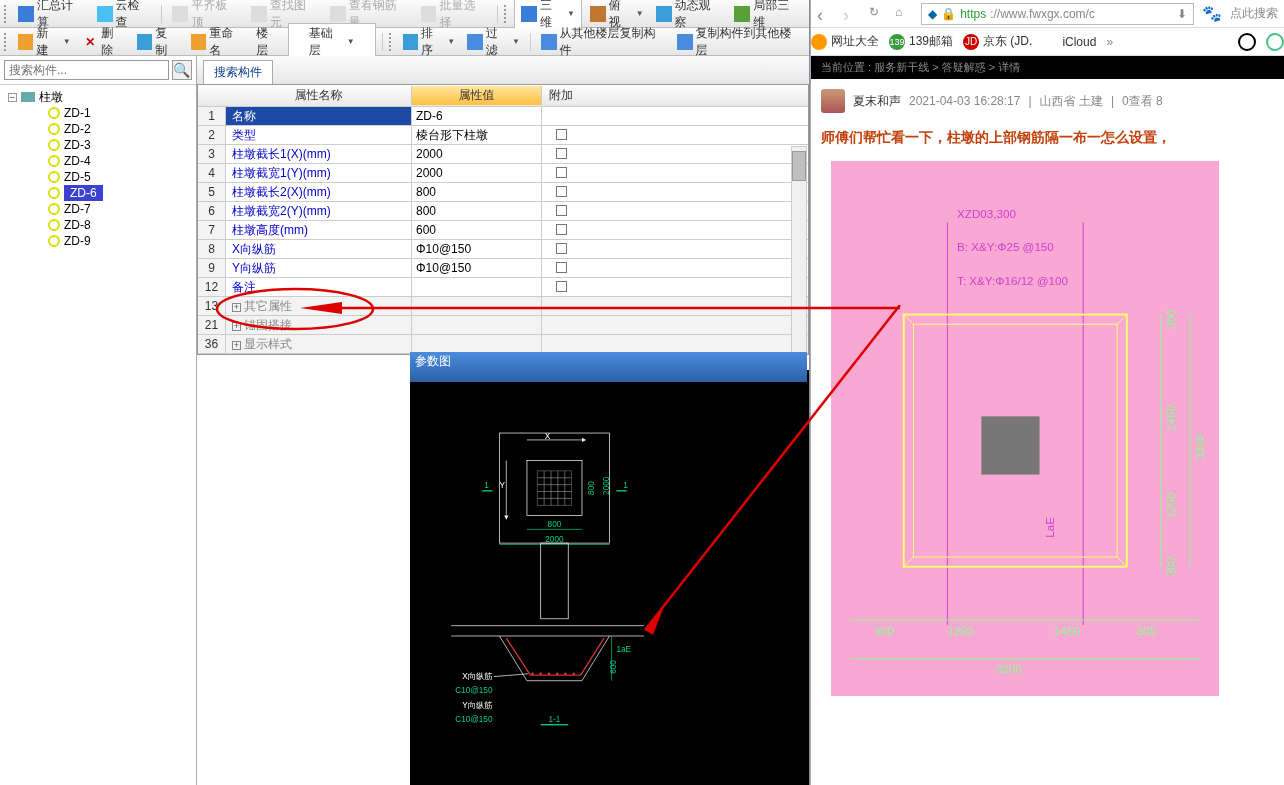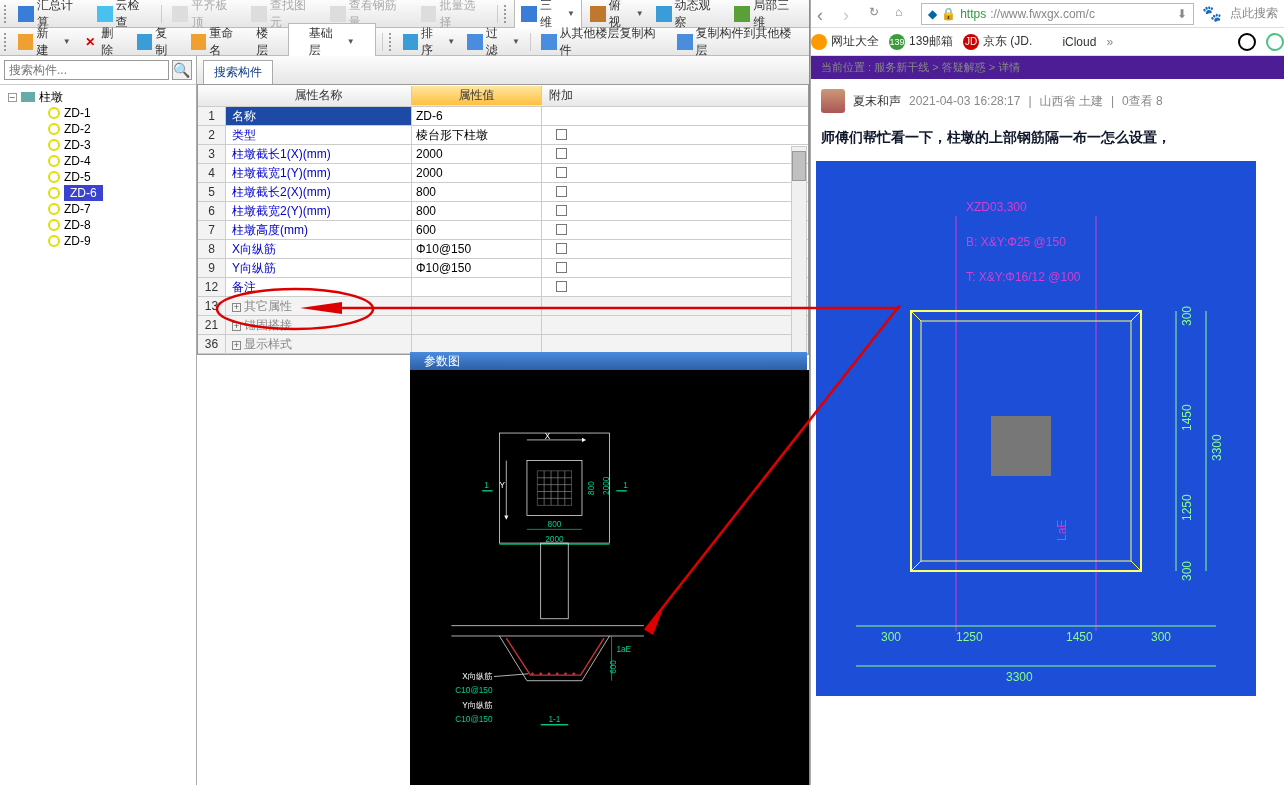--- a/index.html
+++ b/index.html
@@ -51,42 +51,42 @@
 .prop-head .pval { background: linear-gradient(#ffe6a0,#ffc040); }
 .prop-row.selected .pname { background: #1d4aa6; color: #fff; }
 .prop-row .chk { width: 11px; height: 11px; border: 1px solid #777; display: inline-block; margin-top: 3px; }
 .prop-row.gray { background: #f3f3f3; }
 .prop-row.gray .pname { color: #888; }
 .plusbox { display:inline-block; width:9px; height:9px; border:1px solid #888; text-align:center; line-height:7px; font-size:9px; margin-right:3px; color:#555;}
 .scrollbar-v { position: absolute; right: 2px; top: 90px; width: 16px; height: 260px; background: #f0f0f0; border:1px solid #ccc; }
 .scroll-thumb { width: 14px; height: 30px; background: #c0c0c0; border: 1px solid #999; margin-top:4px;}
 
 
-.param-title { position: absolute; left: 213px; top: 296px; right: 2px; height: 18px; background: linear-gradient(#4a8cde,#2c5fa6); color: #fff; padding-left: 14px; line-height: 18px; z-index: 5; }
+.param-title { position: absolute; left: 213px; top: 296px; right: 2px; height: 30px; background: linear-gradient(#4a8cde,#2c5fa6); color: #fff; padding-left: 5px; line-height: 18px; z-index: 5; }
 .param-body { position: absolute; left: 213px; top: 314px; right: 0; bottom: 0; background: #000; z-index: 4; }
 .param-body svg { width: 100%; height: 100%; }
 
 
 .annot { position: absolute; z-index: 20; pointer-events: none; }
 
 
 .right-browser { flex: 1; height: 100%; display: flex; flex-direction: column; border-left: 1px solid #aaa; background: #fff; }
 .br-top { height: 28px; display: flex; align-items: center; gap: 8px; padding: 0 6px; border-bottom: 1px solid #ddd; }
 .br-ico { width: 18px; height: 18px; border-radius: 3px; display: inline-block; }
 .addr-bar { flex: 1; height: 22px; border: 1px solid #bbb; display: flex; align-items: center; padding: 0 6px; gap: 4px; color: #888; overflow: hidden; white-space: nowrap; }
 .addr-bar .lock { color: #4a4; }
 .br-bookmarks { height: 28px; display: flex; align-items: center; gap: 10px; padding: 0 0; border-bottom: 1px solid #ddd; }
 .bk { display: flex; align-items: center; gap: 4px; color: #333; }
 .bk .bk-ico { width: 16px; height: 16px; border-radius: 8px; }
 .page { flex: 1; overflow: hidden; background: #fff; }
-.breadcrumb { background: #4c1d95; color: #888; padding: 4px 10px; font-size: 11px; }
+.breadcrumb { background: #000000; color: #888; padding: 4px 10px; font-size: 11px; }
 .post-meta { display: flex; align-items: center; gap: 8px; padding: 10px; color: #888; }
 .avatar { width: 24px; height: 24px; border-radius: 3px; background: linear-gradient(#c97,#a55); }
-.post-title { padding: 6px 10px; font-weight: bold; font-size: 14px; color: #0f172a; }
-.post-img { margin: 8px 0 0 5px; width: 440px; height: 535px; background: #1d4ed8; position: relative; }
+.post-title { padding: 6px 10px; font-weight: bold; font-size: 14px; color: #c2410c; }
+.post-img { margin: 8px 0 0 20px; width: 388px; height: 535px; background: #f9a8d4; position: relative; }
 .post-img svg { width: 100%; height: 100%; }
 
 
 .circ { width:18px; height:18px; border-radius:50%; border:2px solid; display:inline-block;}
 </style>
 </head>
 <body>
 
 <div class="main-wrap">
 

